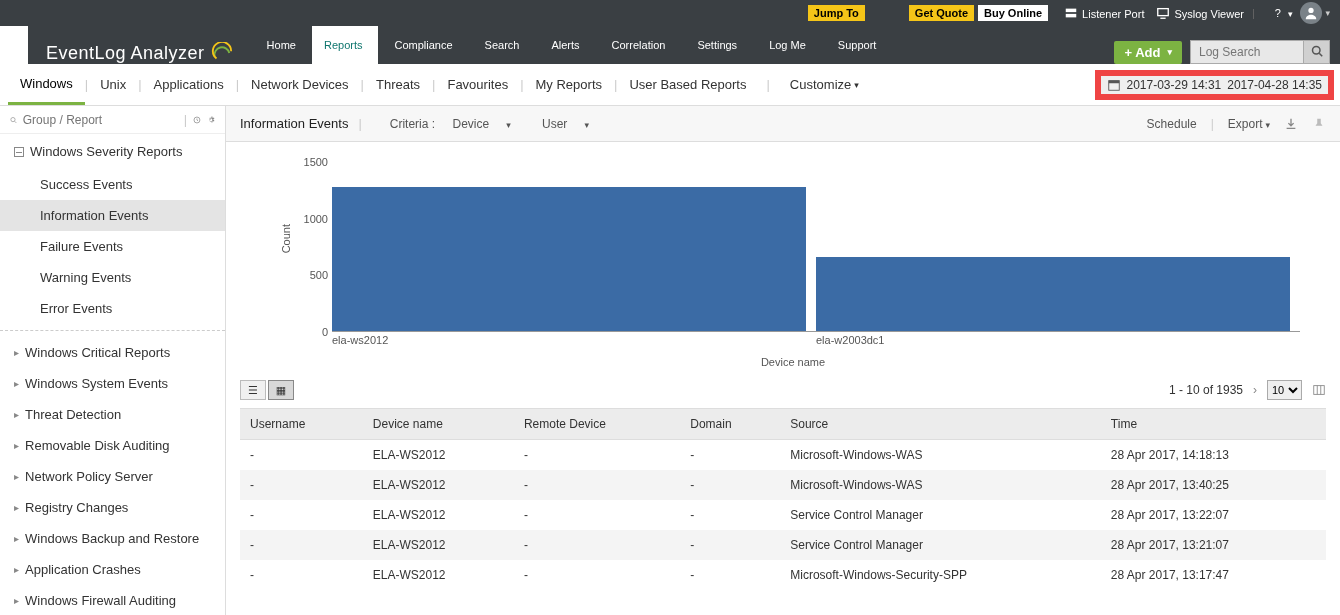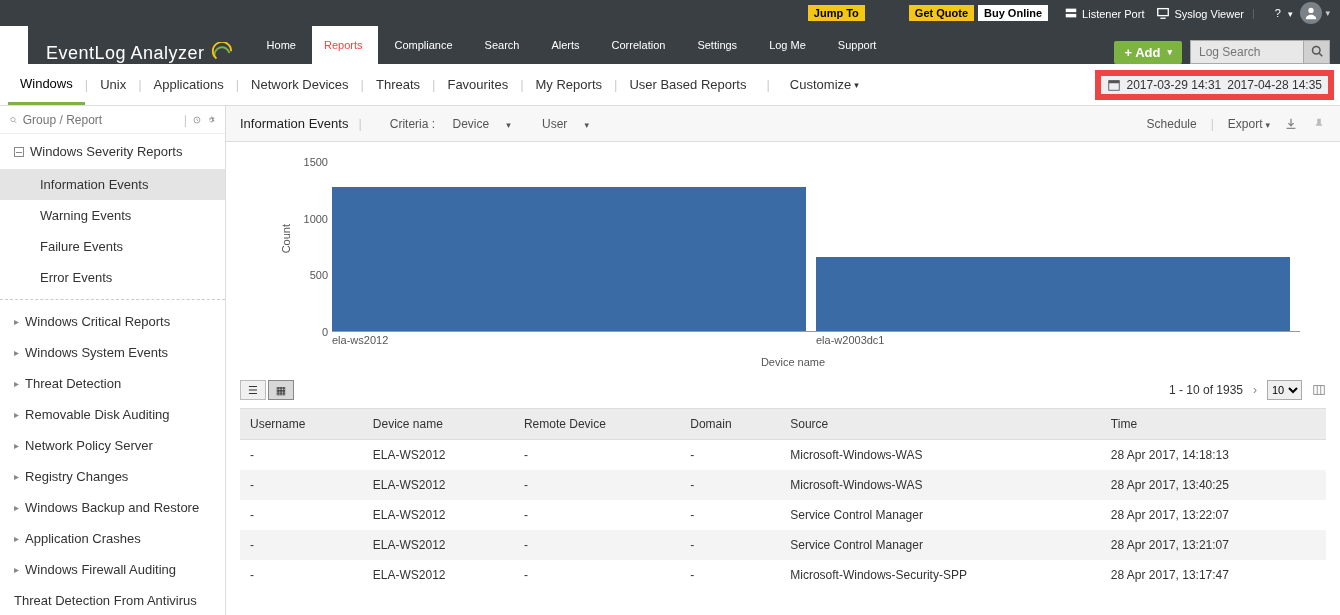--- a/index.html
+++ b/index.html
@@ -15,21 +15,21 @@
 .topbar .divider { margin: 0 8px; color: #666; }
 .topbar .user-icon { width: 22px; height: 22px; border-radius: 50%; background: #7a8288; display: inline-flex; align-items: center; justify-content: center; margin-left: 8px; }
 
 
 .header { height: 38px; background: #3a3f43; display: flex; align-items: flex-end; margin-left: 28px; }
 .logo { padding: 0 18px; color: #fff; display: flex; align-items: center; gap: 6px; }
 .logo-text { font-size: 18px; font-weight: 300; letter-spacing: 0.5px; }
 .logo-swirl { width: 22px; height: 22px; }
 .nav { display: flex; height: 100%; flex: 1; }
 .nav a { padding: 0 16px; color: #fff; display: flex; align-items: center; font-size: 11px; text-decoration: none; cursor: pointer; }
-.nav a.active { background: #fff; color: #ef4444; padding-left: 12px; }
+.nav a.active { background: #fff; color: #0f766e; padding-left: 12px; }
 .header-right { display: flex; align-items: center; gap: 8px; padding-right: 10px; }
 .btn-add { background: #7cb342; color: #fff; padding: 4px 10px; border-radius: 2px; font-size: 13px; font-weight: bold; cursor: pointer; display: flex; align-items: center; gap: 4px; }
 .search-box { display: flex; }
 .search-box input { width: 114px; height: 24px; padding: 0 8px; font-size: 12px; border: 1px solid #aaa; background: #e8e8e8; color: #666; }
 .search-box button { width: 26px; height: 24px; background: #d0d0d0; border: 1px solid #aaa; border-left: none; cursor: pointer; }
 
 
 .subnav { height: 42px; border-bottom: 1px solid #ddd; display: flex; align-items: center; padding-left: 8px; }
 .subnav a { padding: 0 12px; font-size: 13px; color: #333; text-decoration: none; cursor: pointer; height: 100%; display: flex; align-items: center; }
 .subnav a.active { border-bottom: 3px solid #7cb342; color: #000; font-weight: 500; }
@@ -211,23 +211,24 @@
         </svg>
       <svg class="icon" viewBox="0 0 16 16" fill="#888">
           <path d="M8 5a3 3 0 100 6 3 3 0 000-6zm6 3l1 2-2 1-1-1a5 5 0 01-1 1l0 2h-2l0-2a5 5 0 01-1-1l-2 1-1-2 2-1a5 5 0 010-2l-2-1 1-2 2 1a5 5 0 011-1l0-2h2l0 2a5 5 0 011 1l2-1 1 2-2 1a5 5 0 010 2z"></path>
         </svg>
     </div>
     <div class="sidebar-section">
       <span class="minus"></span>
       <span>Windows Severity Reports</span>
     </div>
     <div id="sidebar-items">
+        <div class="sidebar-item">Success Events</div>
         <div class="sidebar-item active">Information Events</div>
+        <div class="sidebar-item">Failure Events</div>
         <div class="sidebar-item">Warning Events</div>
-        <div class="sidebar-item">Failure Events</div>
         <div class="sidebar-item">Error Events</div>
       </div>
     <div class="sidebar-divider"></div>
     <div id="sidebar-cats">
         <div class="sidebar-cat">
           <span class="chev">▸</span>
           <span>Windows Critical Reports</span>
         </div>
         <div class="sidebar-cat">
           <span class="chev">▸</span>

